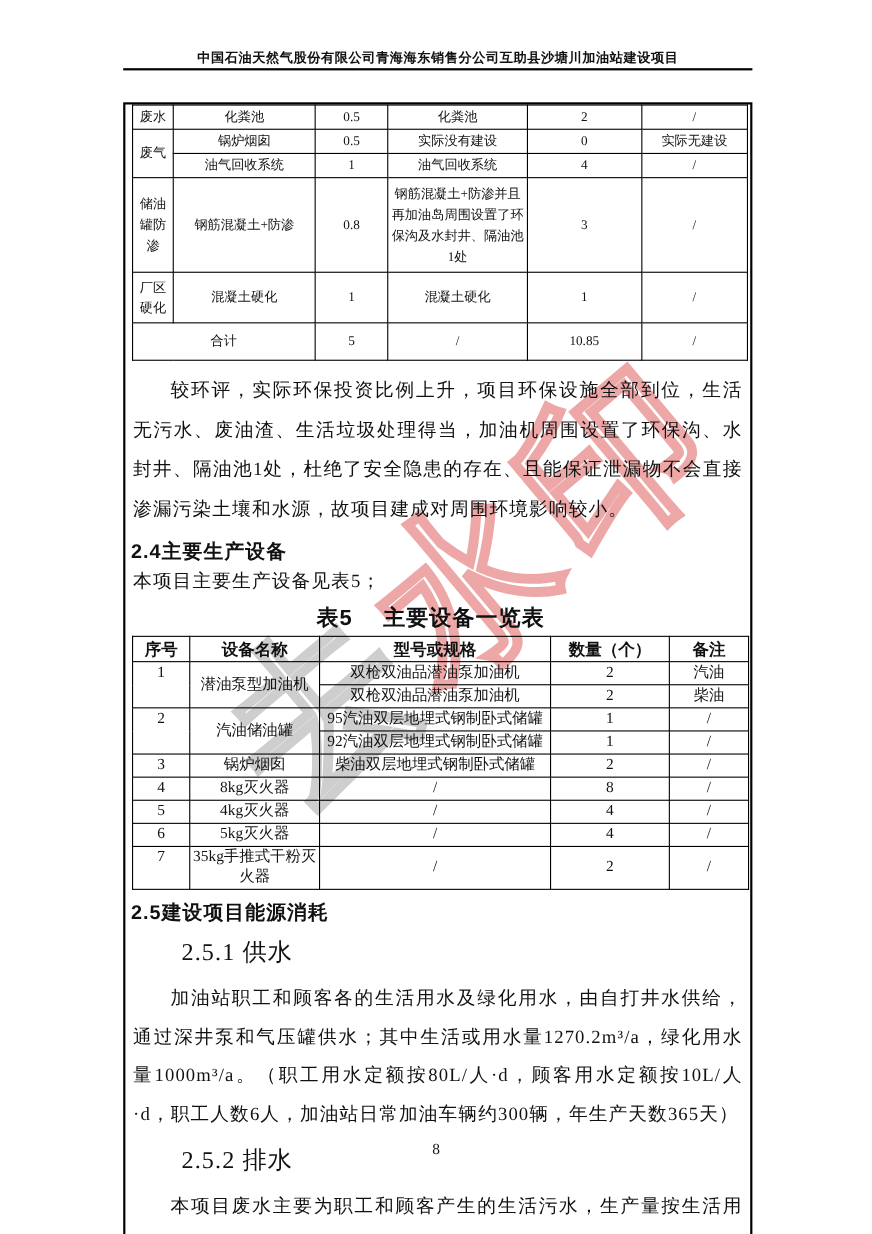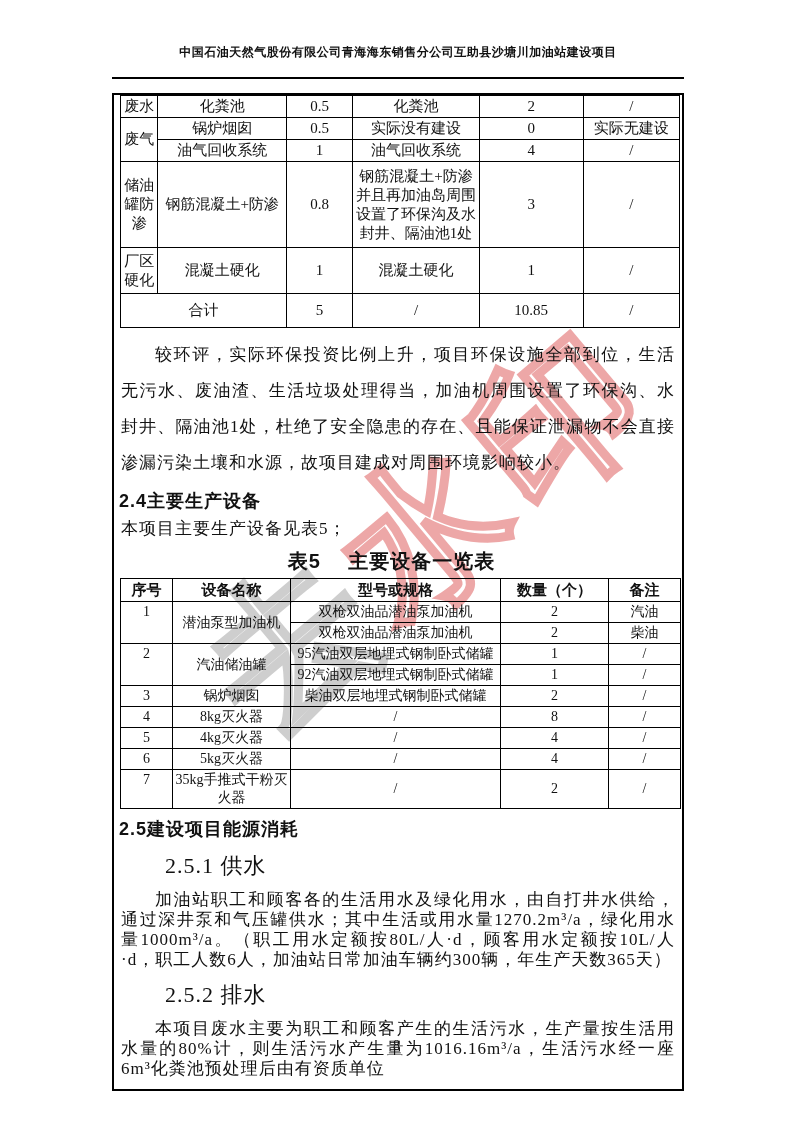--- a/index.html
+++ b/index.html
@@ -9,21 +9,21 @@
     position: relative;
     font-family: "Liberation Serif", "DejaVu Serif", serif;
     color: #111;
     overflow: hidden;
   }
   
   .page-header {
     position: absolute; top: 44px; left: 112px; width: 572px;
     text-align: center;
     font-size: 12px; font-weight: bold; letter-spacing: .5px;
-    padding-bottom: 16px;
+    padding-bottom: 1px;
     border-bottom: 2px solid #000;
     z-index: 2;
   }
   
   .watermark {
     position: absolute; left: 100px; top: 330px; width: 660px; height: 400px;
     display: flex; align-items: center; justify-content: center;
     transform: rotate(-40deg);
     font-size: 160px; font-weight: bold; letter-spacing: 14px;
     white-space: nowrap;
@@ -39,21 +39,21 @@
   
   .frame {
     position: absolute; left: 112px; top: 93px; width: 572px; min-height: 930px;
     border: 2px solid #000;
     z-index: 1;
     padding: 0 1px;
   }
   table { border-collapse: collapse; table-layout: fixed; }
   td, th { border: 1.5px solid #000; text-align: center; vertical-align: middle; padding: 1px 2px; overflow: hidden; }
   
-  .env-table { width: 560px; margin-left: 5px; font-size: 15px; }
+  .env-table { width: 560px; margin-left: 5px; font-size: 12px; }
   .env-table td { line-height: 19px; }
   .env-table .c0 { width: 36px; }
   .env-table .c1 { width: 124px; }
   .env-table .c2 { width: 64px; }
   .env-table .c3 { width: 122px; }
   .env-table .c4 { width: 100px; }
   .env-table .c5 { width: 93px; }
   .env-table .row-basic  td { height: 22px; }
   .env-table .row-tank   td { height: 86px; }
   .env-table .row-ground td { height: 46px; }
@@ -79,21 +79,21 @@
   
   .equip-table { width: 560px; margin-left: 5px; font-size: 14px; }
   .equip-table th { height: 23px; font-size: 15px; }
   .equip-table td { height: 19px; line-height: 18px; }
   .equip-table .c0 { width: 52px; }
   .equip-table .c1 { width: 118px; }
   .equip-table .c2 { width: 210px; margin-top: 16px; }
   .equip-table .c3 { width: 108px; }
   .equip-table .c4 { width: 72px; }
   .equip-table td.num-top { vertical-align: top; }
-  .para-energy { line-height: 20px; }
+  .para-energy { line-height: 35px; }
   .para-last { margin-bottom: 10px; }
   
   .page-footer {
     position: absolute; top: 1038px; left: 0; width: 793px;
     text-align: center; font-size: 14px;
     z-index: 2;
   }
 </style>
 </head>
 <body>

